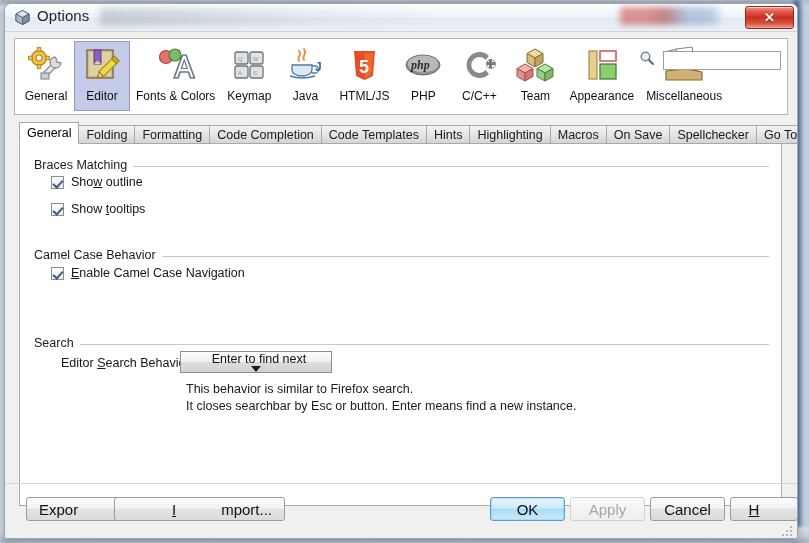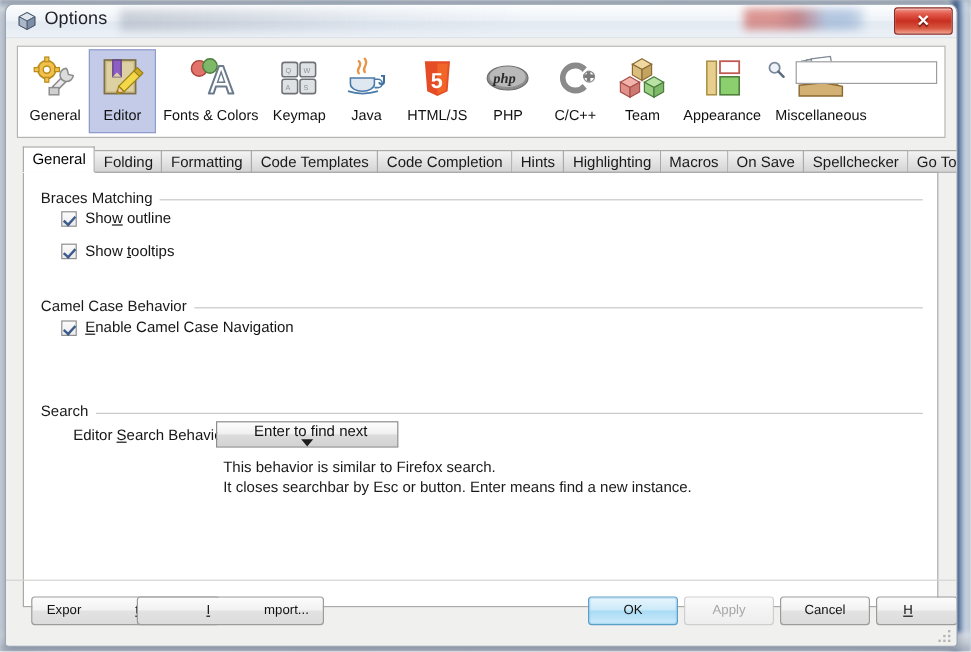--- a/index.html
+++ b/index.html
@@ -307,21 +307,21 @@
     position: absolute;
     left: 0; right: 0; bottom: 0;
     height: 55px;
     border-top: 1px solid #d4d4d4;
   }
   .btn {
     position: absolute;
     height: 24px;
     min-width: 68px;
     padding: 0 12px;
-    font-size: 11px;
+    font-size: 15px;
     color: #111;
     background: linear-gradient(180deg,#fcfcfc 0%,#f2f2f2 46%,#e2e2e2 52%,#dcdcdc 100%);
     border: 1px solid #9c9c9c;
     border-radius: 3px;
     box-sizing: border-box;
     cursor: pointer;
     display: flex; align-items: center; justify-content: center;
     font-family: "Liberation Sans", sans-serif;
     white-space: nowrap;
     gap: 45px;
@@ -548,22 +548,22 @@
           </svg>
         </span>
         <input class="search-input" type="text" placeholder="" style="">
       </div>
     </div>
 
     <div class="tabstrip" id="tabstrip">
         <div class="tab active">General</div>
         <div class="tab">Folding</div>
         <div class="tab">Formatting</div>
+        <div class="tab">Code Completion</div>
         <div class="tab">Code Templates</div>
-        <div class="tab">Code Completion</div>
         <div class="tab">Hints</div>
         <div class="tab">Highlighting</div>
         <div class="tab">Macros</div>
         <div class="tab">On Save</div>
         <div class="tab">Spellchecker</div>
         <div class="tab">Go To</div>
       </div>
 
     <div class="panel">
 

